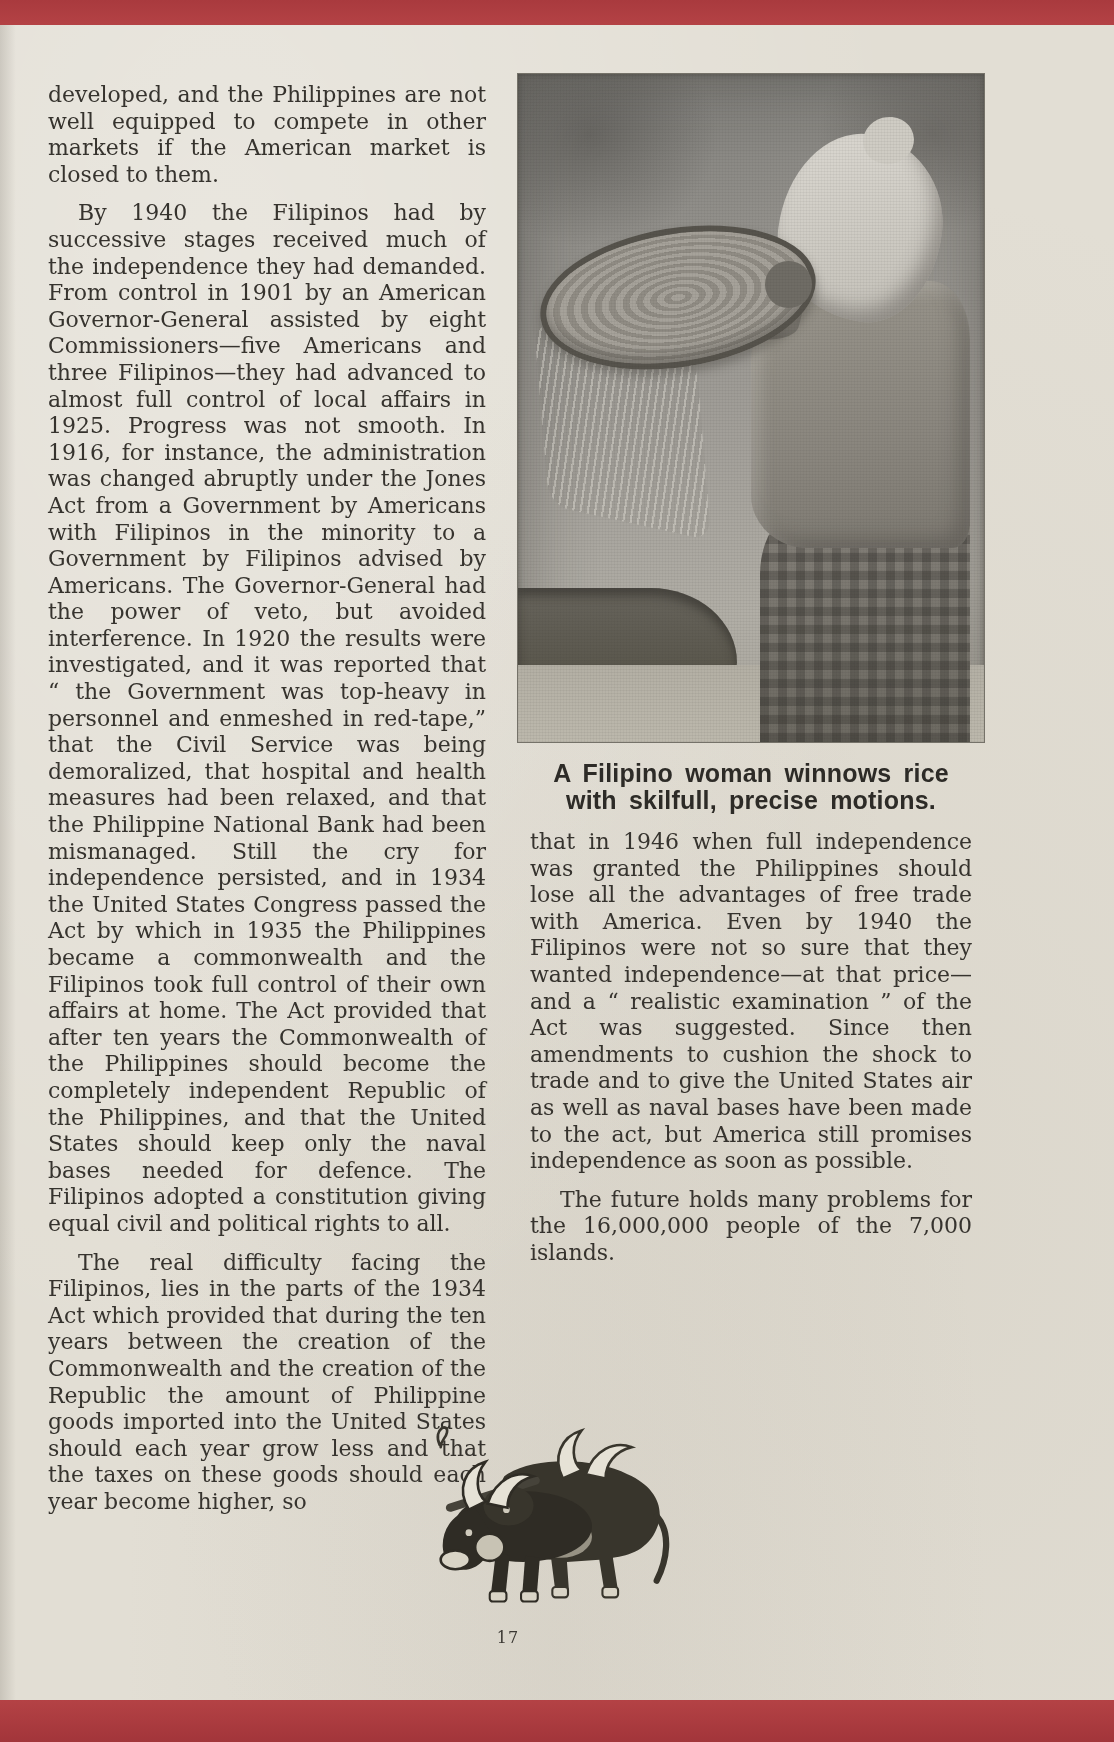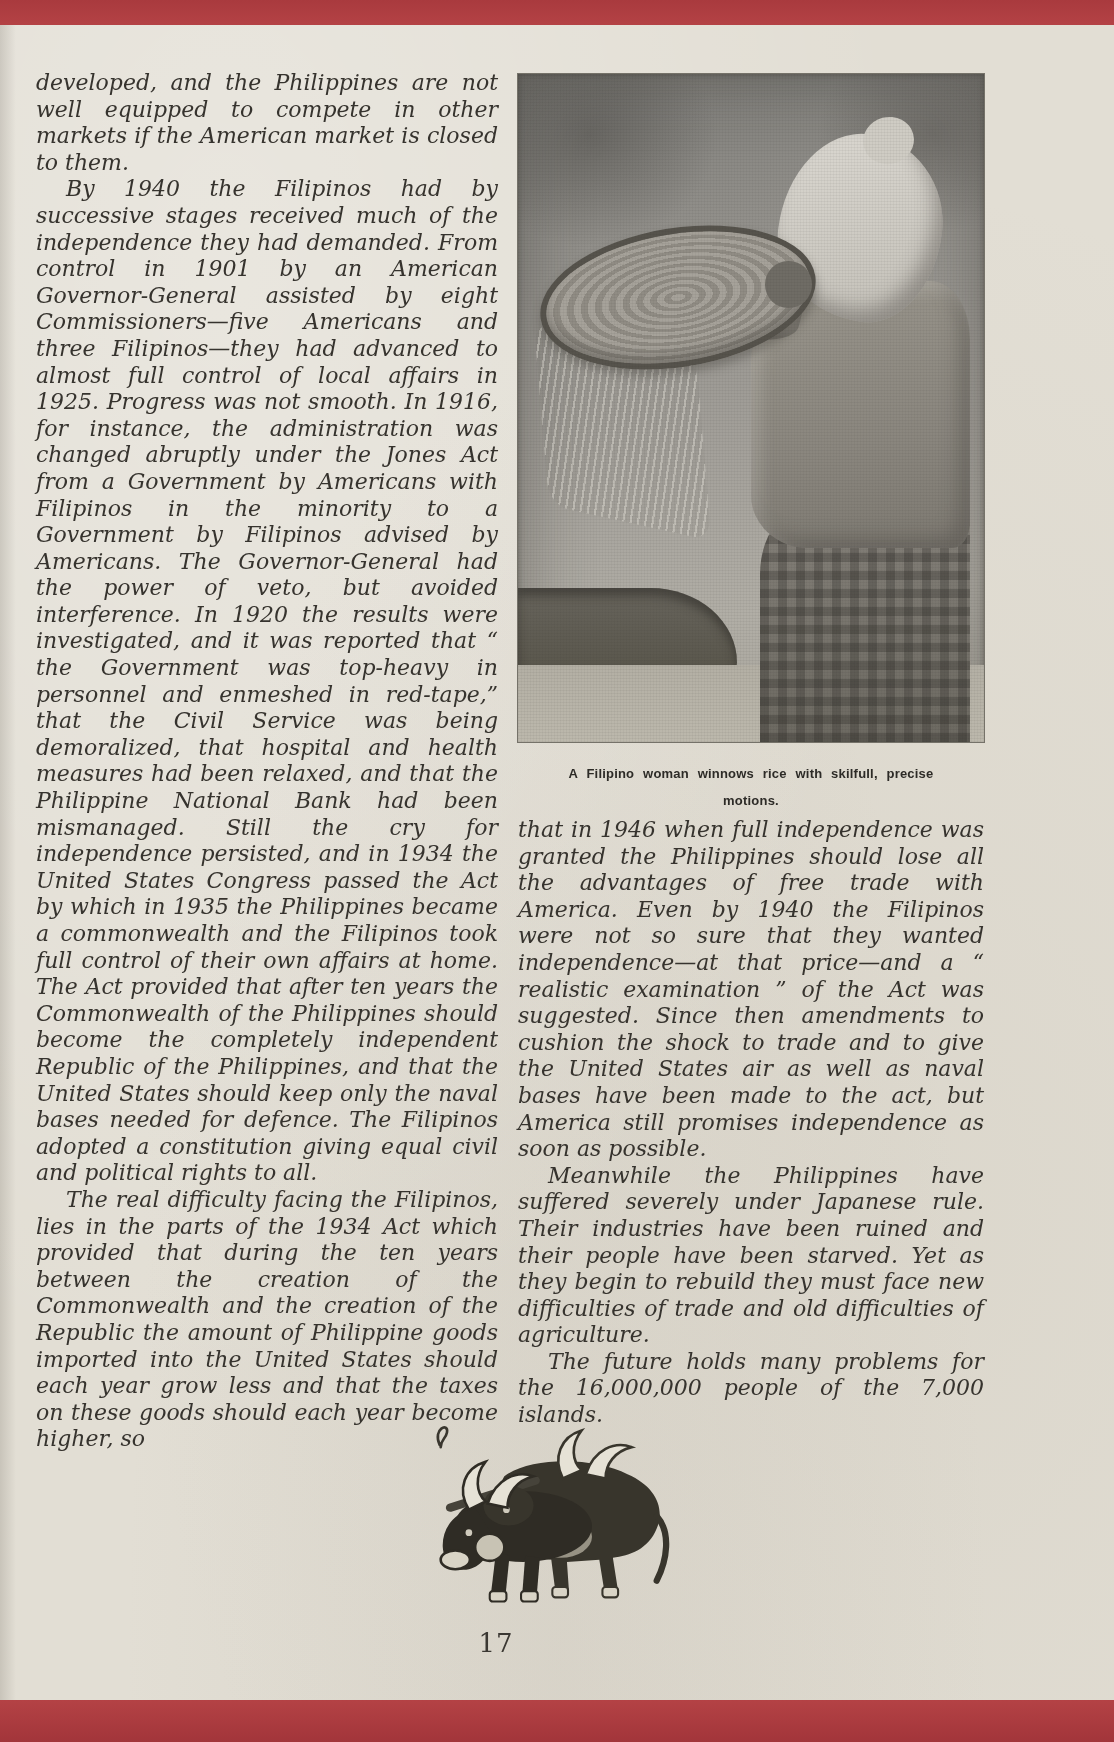--- a/index.html
+++ b/index.html
@@ -20,21 +20,21 @@
     position:absolute;left:0;top:0;width:16px;height:100%;pointer-events:none;
     background:linear-gradient(90deg, rgba(110,104,94,.22), rgba(110,104,94,0));
   }
   .bar{position:absolute;left:0;width:1114px;}
   .bar-top{top:0;height:25px;background:linear-gradient(#a93a3e,#b44245);}
   .bar-bottom{top:1700px;height:42px;background:linear-gradient(#b44245,#a2353a);}
 
   .col{position:absolute;color:#36332e;font-size:22px;line-height:26.6px;text-align:justify;}
   .col-left{left:36px;top:70px;width:462px;}
   .col-right{left:518px;top:817px;width:466px;}
-  .para{margin:0;font-style:italic;}
+  .para{margin:12px;}
   .indent{text-indent:30px;}
 
   
   .photo{
     position:absolute;left:518px;top:74px;width:466px;height:668px;overflow:hidden;
     background:linear-gradient(172deg,#7f7e7a 0%,#92908b 25%,#a3a09a 55%,#b1aea6 78%,#a6a39a 100%);
     box-shadow:inset 0 0 70px rgba(45,42,38,.38), inset 0 0 6px rgba(45,42,38,.45);
     outline:1px solid #757269;
   }
   .photo *{position:absolute;}
@@ -74,29 +74,29 @@
     background:linear-gradient(#b3afa4,#bcb8ac);}
   .ph-noise{inset:0;
     background:
       repeating-linear-gradient(0deg, rgba(35,33,30,.05) 0 1px, transparent 1px 3px),
       repeating-linear-gradient(90deg, rgba(35,33,30,.04) 0 1px, transparent 1px 3px);}
   
 
   .caption{
     position:absolute;left:518px;top:760px;width:466px;
     color:#2d2b27;font-family:"Liberation Sans", sans-serif;font-weight:bold;
-    font-size:13px;line-height:27px;text-align:center;word-spacing:5px;letter-spacing:.2px;
+    font-size:25px;line-height:27px;text-align:center;word-spacing:5px;letter-spacing:.2px;
   }
   .caption-inner{max-width:424px;margin:0 auto;}
 
   .oxen{position:absolute;left:408px;top:1420px;width:272px;height:192px;}
 
   .page-number{
-    position:absolute;left:0;top:1628px;width:992px;text-align:center;
-    color:#3b3833;font-size:26px;letter-spacing:1px;
+    position:absolute;left:12px;top:1628px;width:992px;text-align:center;
+    color:#3b3833;font-size:16px;letter-spacing:1px;
   }
 </style>
 </head>
 <body>
 
 <div class="paper-texture"></div>
 <div class="edge-shade-left"></div>
 
 <div class="bar bar-top"></div>
 
@@ -121,21 +121,20 @@
   <div class="ph-hand"></div>
   <div class="ph-noise"></div>
 </div>
 
 <div class="caption">
   <div class="caption-inner">A Filipino woman winnows rice with skilfull, precise motions.</div>
 </div>
 
 <div class="col col-right">
   <p class="para">that in 1946 when full independence was granted the Philippines should lose all the advantages of free trade with America. Even by 1940 the Filipinos were not so sure that they wanted independence—at that price—and a “ realistic examination ” of the Act was suggested.  Since then amendments to cushion the shock to trade and to give the United States air as well as naval bases have been made to the act, but America still promises independence as soon as possible.</p>
-  <p class="para indent">Meanwhile the Philippines have suffered severely under Japanese rule. Their industries have been ruined and their people have been starved.  Yet as they begin to rebuild they must face new difficulties of trade and old difficulties of agriculture.</p>
   <p class="para indent">The future holds many problems for the 16,000,000 people of the 7,000 islands.</p>
 </div>
 
 <svg class="oxen" viewBox="0 0 260 184" xmlns="http://www.w3.org/2000/svg">
 
   <path d="M30 24 C 23 8, 39 2, 37 12 C 36 18, 31 19, 31 26" fill="none" stroke="#3a372f" stroke-width="2.5" stroke-linecap="round"></path>
 
   <path d="M92 54 C 118 34, 180 36, 210 52 C 238 64, 246 86, 238 104 C 230 124, 212 130, 196 132 L 201 164 L 188 165 L 183 134 L 152 136 L 154 165 L 141 165 L 137 134 C 120 132, 104 124, 95 108 C 88 92, 84 66, 92 54 Z" fill="#38352c"></path>
 
   <ellipse cx="146" cy="112" rx="30" ry="20" fill="#a8a294" opacity="0.85"></ellipse>

